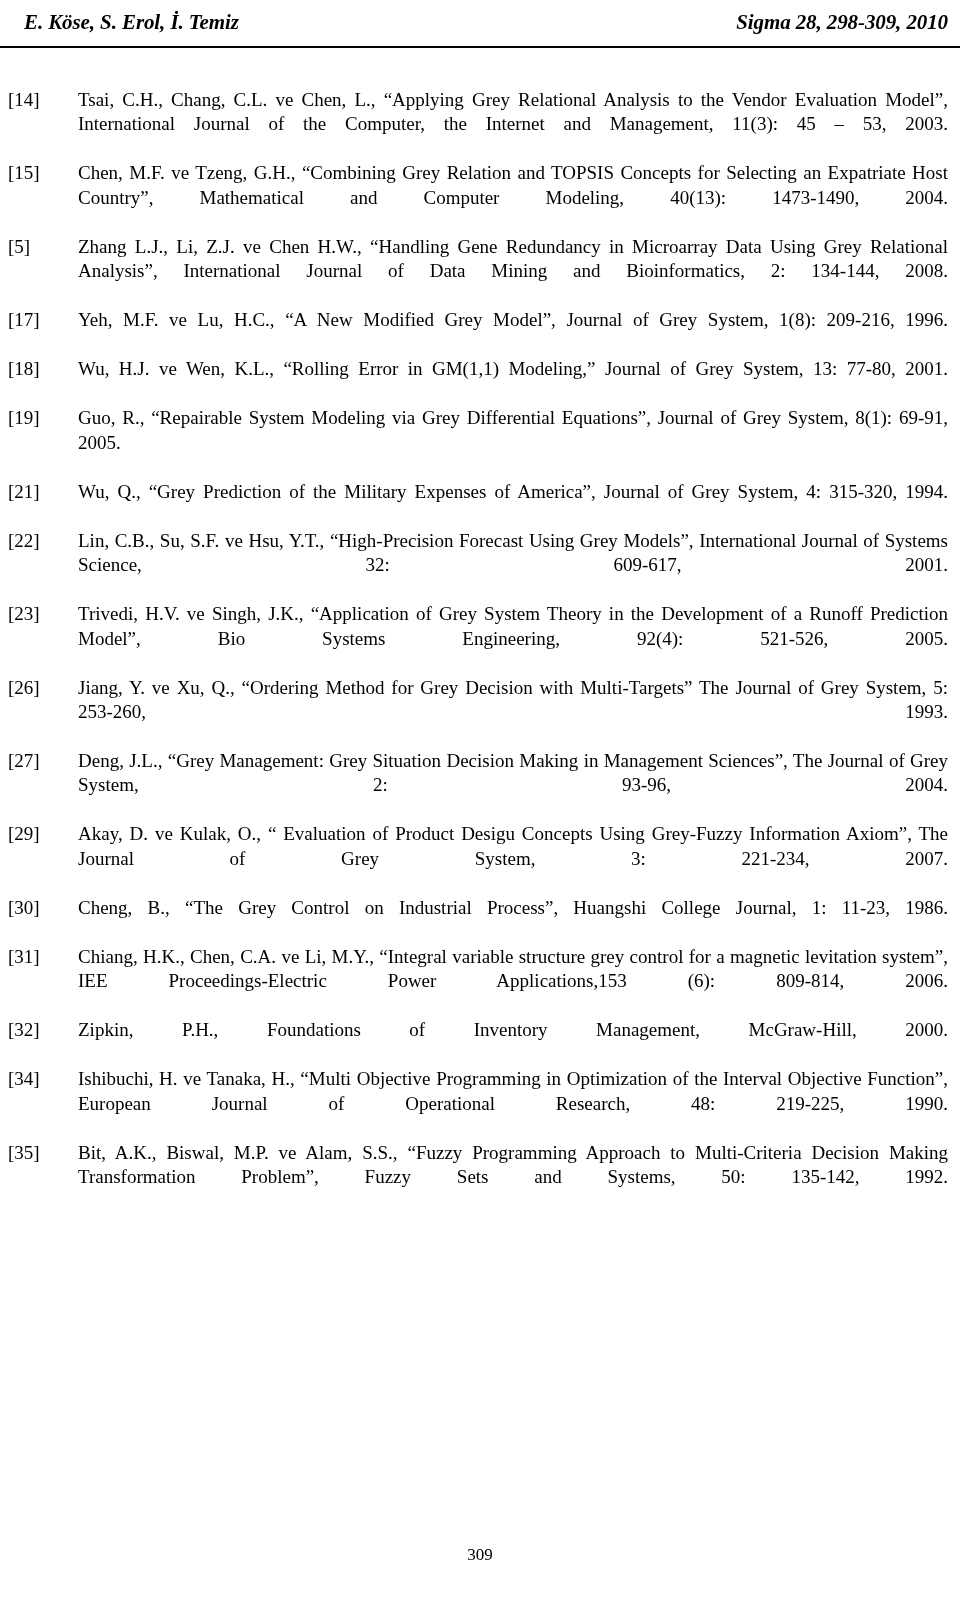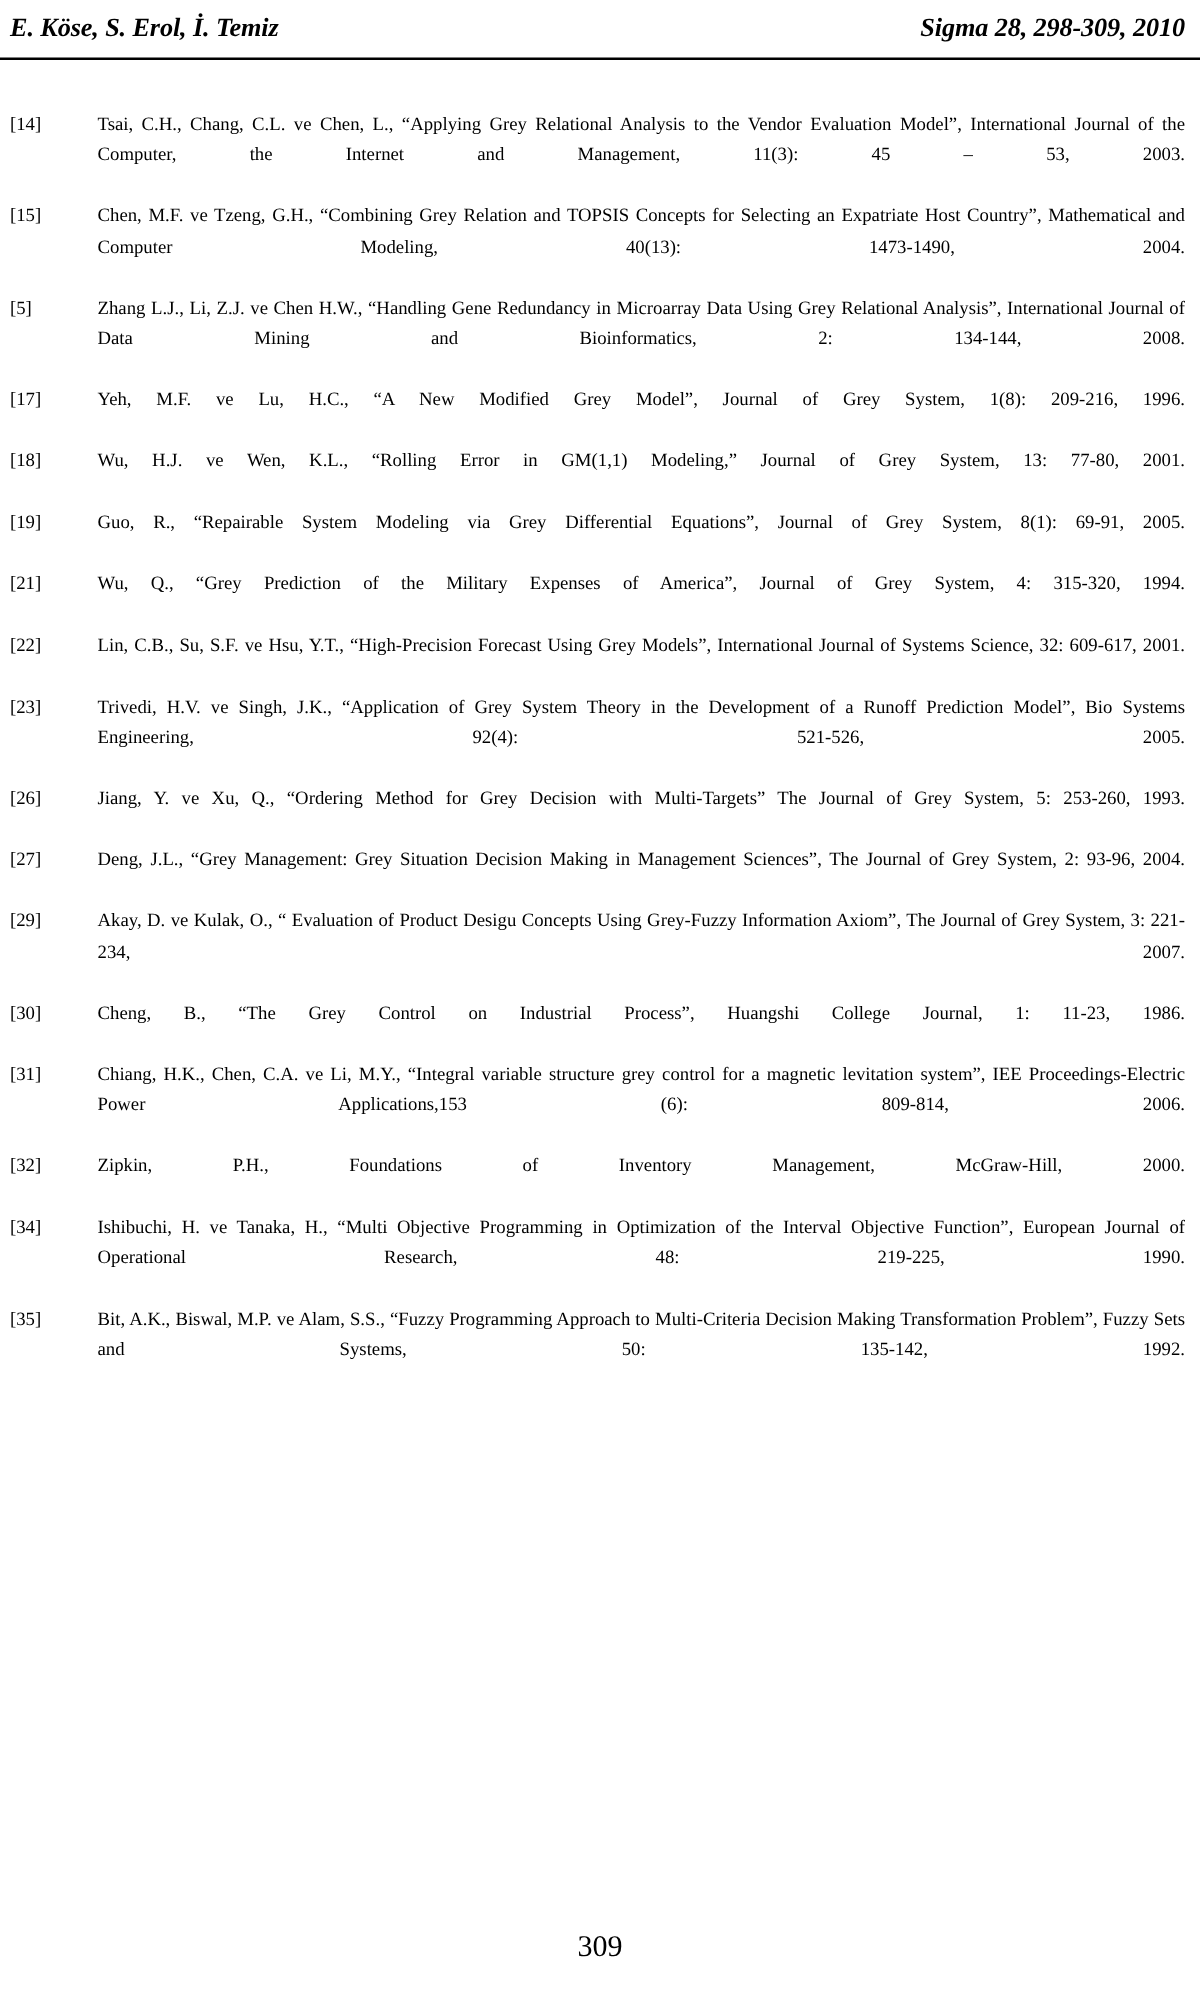--- a/index.html
+++ b/index.html
@@ -19,21 +19,21 @@
     width: 960px;
     height: 1600px;
     position: relative;
     box-sizing: border-box;
   }
 
   
   .running-head {
     position: absolute;
     top: 10px;
-    left: 8px;
+    left: 24px;
     right: 12px;
     height: 34px;
     display: flex;
     justify-content: space-between;
     align-items: flex-start;
     font-style: italic;
     font-weight: bold;
     font-size: 21px;
     letter-spacing: -0.1px;
     white-space: nowrap;
@@ -53,21 +53,21 @@
   
   .reflist {
     position: absolute;
     top: 88px;
     left: 8px;
     width: 940px;
   }
   .ref-item {
     display: flex;
     align-items: flex-start;
-    font-size: 15px;
+    font-size: 19px;
     line-height: 24.3px;
     margin: 0 0 0.5px 0;
   }
   .ref-num {
     flex: 0 0 70px;
     width: 70px;
     text-align: left;
     white-space: nowrap;
   }
   .ref-text {
@@ -84,21 +84,21 @@
     width: 100%;
   }
 
   
   .page-number {
     position: absolute;
     top: 1545px;
     left: 0;
     width: 960px;
     text-align: center;
-    font-size: 24px;
+    font-size: 17px;
   }
 </style>
 </head>
 <body>
 
 <div class="page">
 
   <div class="running-head">
     <span class="authors">E. Köse, S. Erol, İ. Temiz</span>
     <span class="journal">Sigma 28, 298-309, 2010</span>

